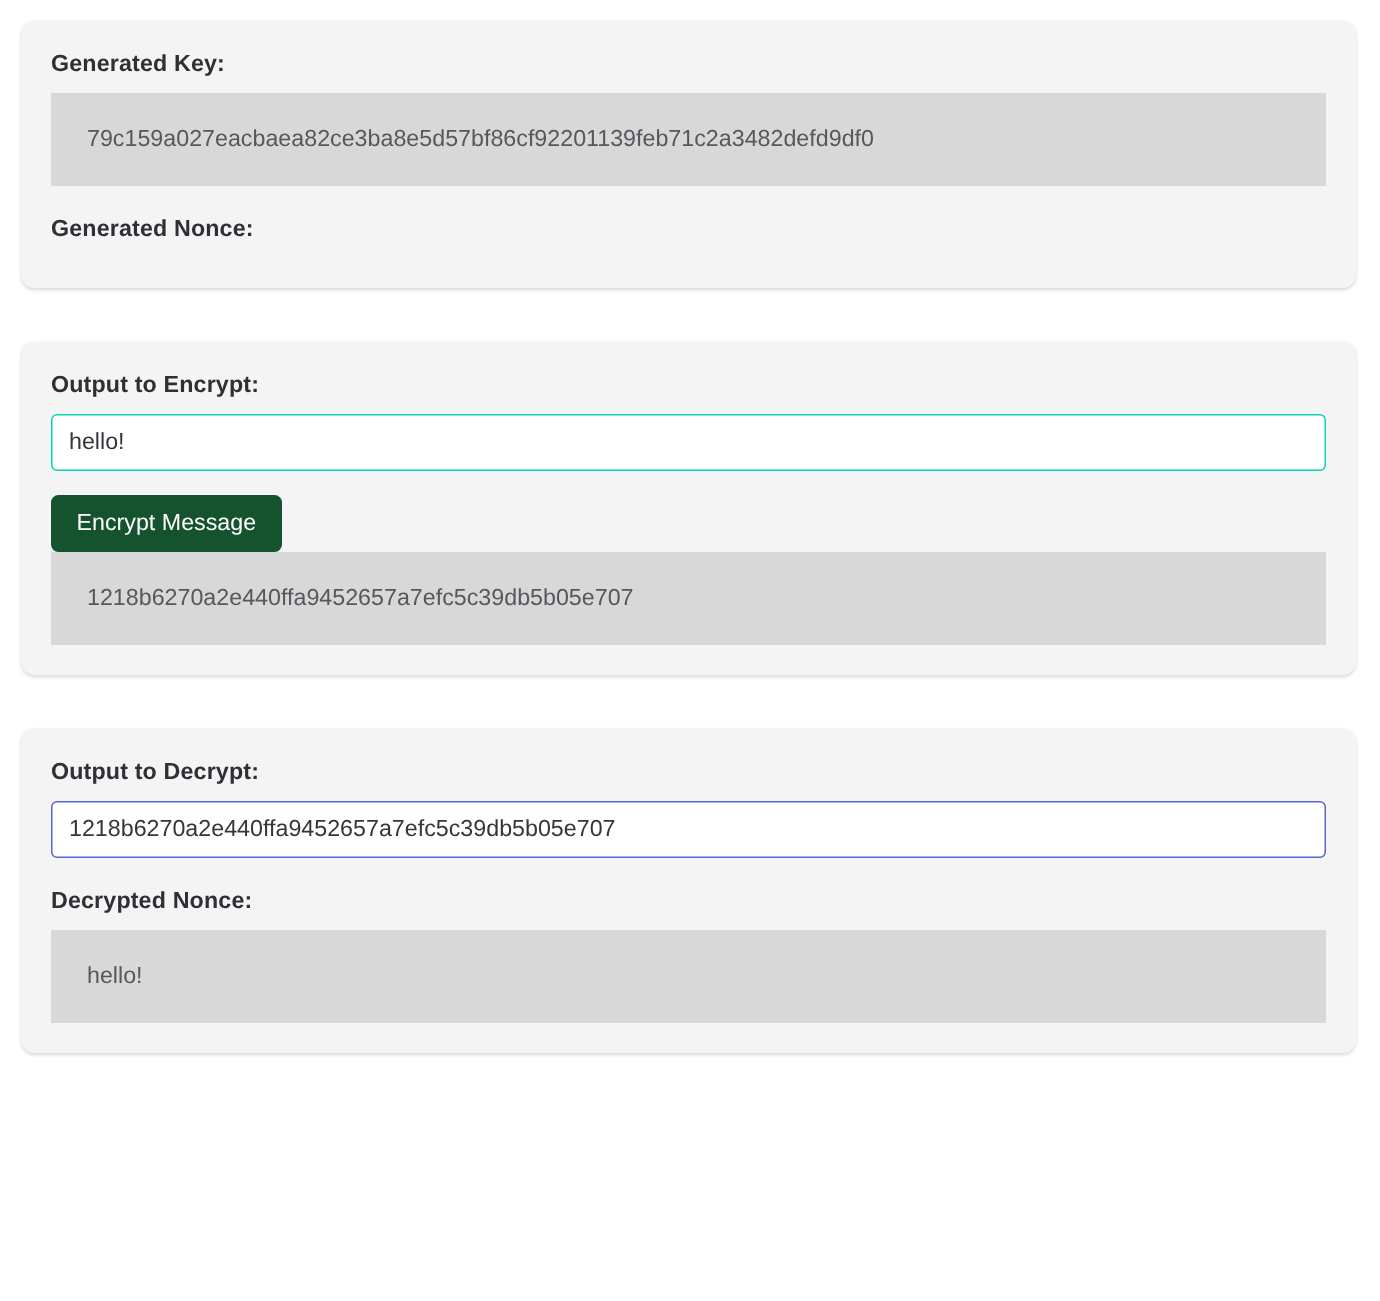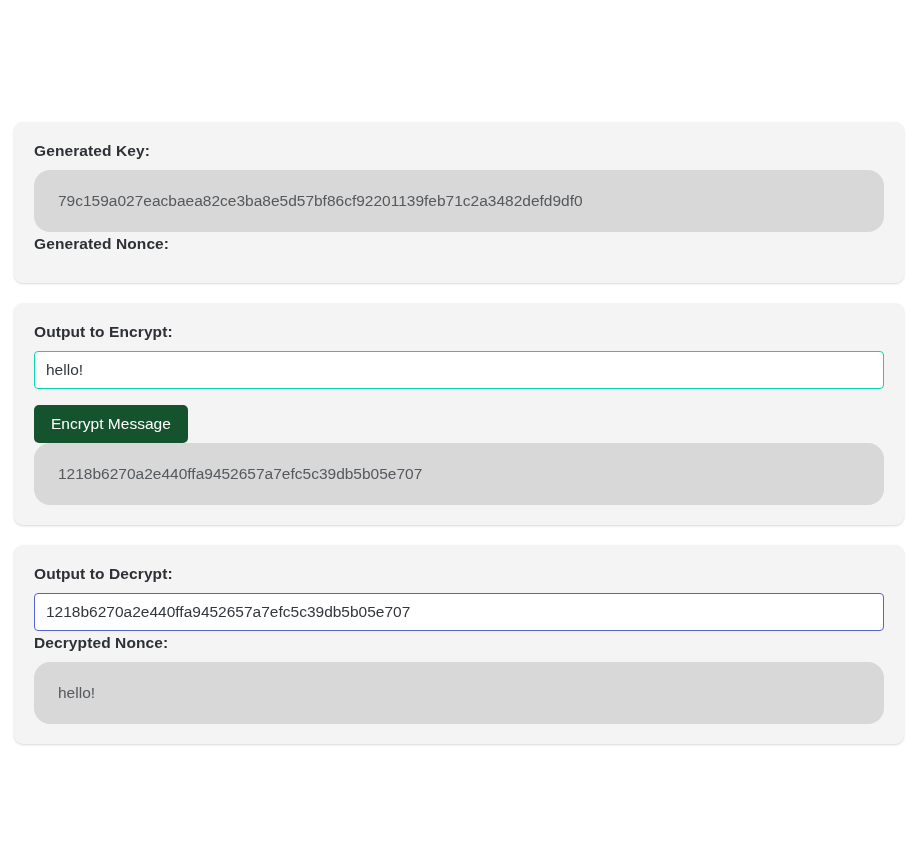--- a/index.html
+++ b/index.html
@@ -12,42 +12,41 @@
     background: #ffffff;
     font-family: "Liberation Sans", sans-serif;
     -webkit-font-smoothing: antialiased;
   }
   .page {
     width: 920px;
     height: 867px;
     padding: 14px 16px 15px 14px;
     display: flex;
     flex-direction: column;
-    gap: 20px;
+    gap: 36px;
     background: #ffffff;
-    justify-content: center;
   }
   .card {
     background: #f4f4f4;
     border-radius: 9px;
     box-shadow: 0 1px 3px rgba(0,0,0,0.10), 0 1px 2px rgba(0,0,0,0.06);
     padding: 20px;
   }
   .field-label {
     display: block;
     font-size: 15.5px;
     font-weight: bold;
     color: #2d3035;
     letter-spacing: 0.1px;
     margin: 0 0 10px 0;
   }
-  .field-label.spaced { margin-top: 3px; }
+  .field-label.spaced { margin-top: 20px; }
   .output-box {
     background: #d8d8d8;
-    border-radius: 16px;
+    border-radius: 0;
     min-height: 62px;
     padding: 20px 24px;
     font-size: 15.5px;
     color: #55585c;
     display: flex;
     align-items: center;
     word-break: break-all;
     line-height: 1.3;
   }
   .text-input {

